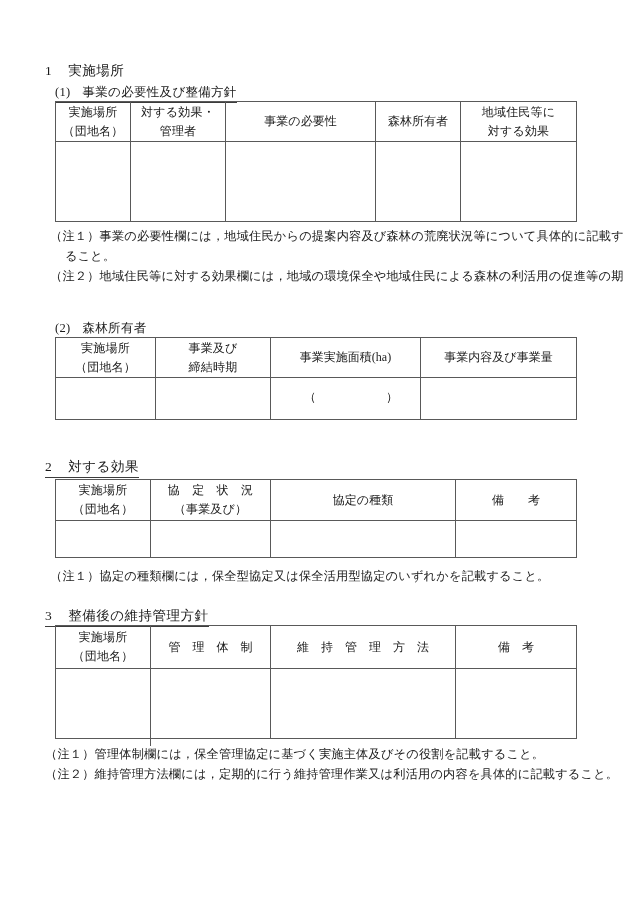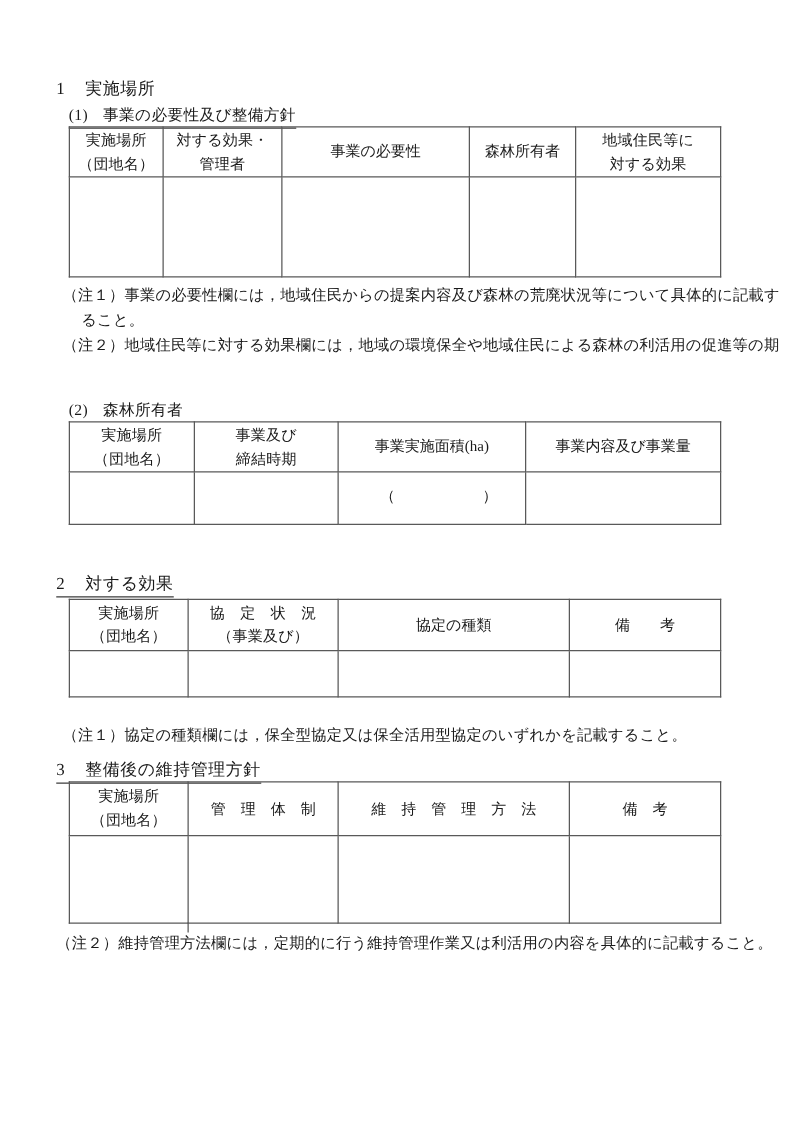--- a/index.html
+++ b/index.html
@@ -186,21 +186,21 @@
       </tr>
       <tr style="height:37px;">
         <td></td>
         <td></td>
         <td></td>
         <td></td>
       </tr>
     </tbody>
   </table>
 
-  <div class="notes" style="left:50px; top:579px;">
+  <div class="notes" style="left:50px; top:567px;">
     <div class="note-line">（注１）協定の種類欄には，保全型協定又は保全活用型協定のいずれかを記載すること。</div>
   </div>
 
   <div class="heading h-sec underlined" style="left:45px; top:607px;">
     <span class="no">3</span>
     <span class="ttl">整備後の維持管理方針</span>
   </div>
 
   <table class="grid" style="left:55px; top:625px; width:521px;">
     <colgroup>
@@ -226,16 +226,17 @@
         <td></td>
         <td></td>
         <td></td>
       </tr>
     </tbody>
   </table>
 
   <div class="stray-tick" style="left:150px; top:738px; height:8px;"></div>
 
   <div class="notes" style="left:45px; top:745px;">
+    <div class="note-line">（注１）管理体制欄には，保全管理協定に基づく実施主体及びその役割を記載すること。</div>
     <div class="note-line">（注２）維持管理方法欄には，定期的に行う維持管理作業又は利活用の内容を具体的に記載すること。</div>
   </div>
 
 </div>
 
 </body></html>

